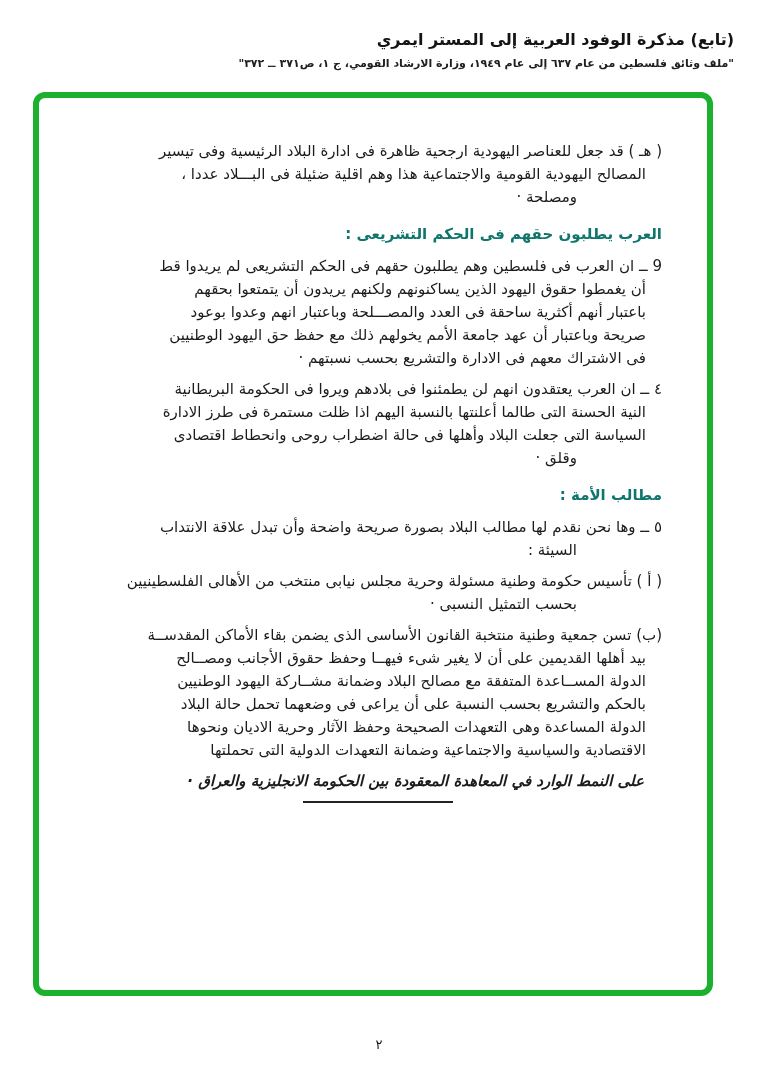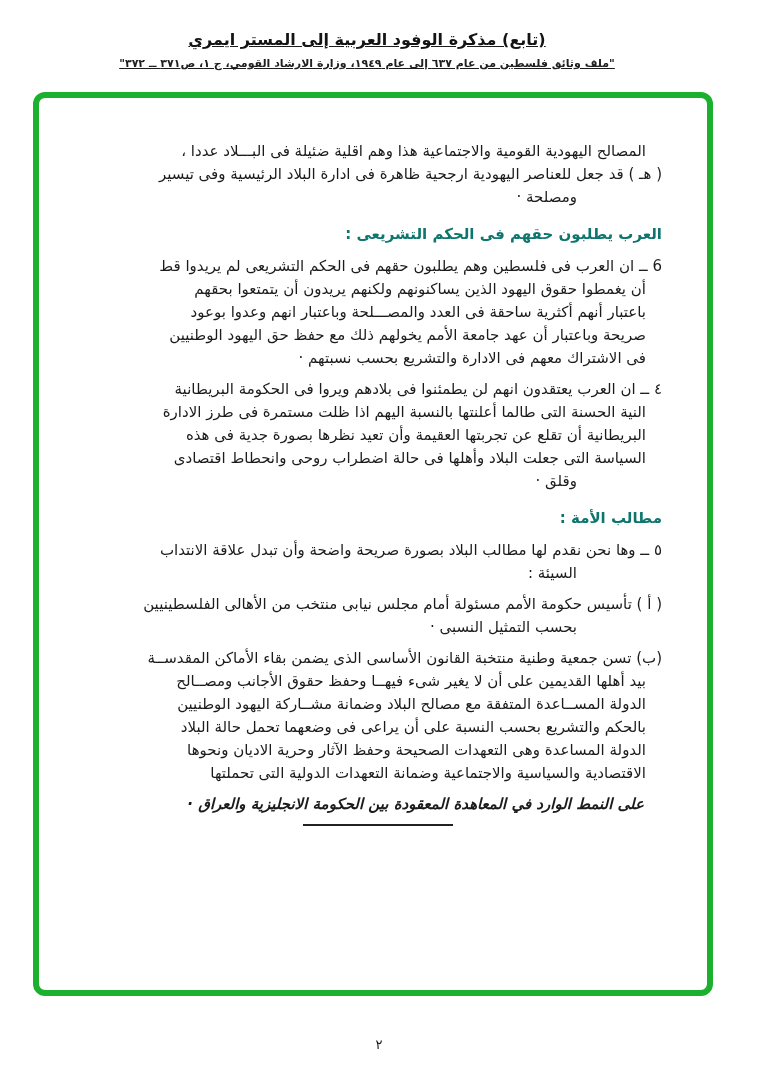--- a/index.html
+++ b/index.html
@@ -6,21 +6,21 @@
   body {
     width:758px; height:1078px;
     background:#ffffff;
     font-family:"DejaVu Sans", sans-serif;
     color:#1b1b1b;
     position:relative;
     overflow:hidden;
   }
   .doc-header {
     position:absolute; top:30px; left:0; width:734px;
-    text-align:center; direction:rtl;text-decoration:underline;
+    direction:rtl;
   }
   .doc-title {
     font-size:16px; font-weight:bold; color:#141414;
     letter-spacing:0.2px;
   }
   .doc-source {
     margin-top:8px;
     font-size:11px; font-weight:bold; color:#202020;
   }
   .green-box {
@@ -61,46 +61,45 @@
 <div class="page">
 
   <header class="doc-header">
     <div class="doc-title">(تابع) مذكرة الوفود العربية إلى المستر ايمري</div>
     <div class="doc-source">"ملف وثائق فلسطين من عام ٦٣٧ إلى عام ١٩٤٩، وزارة الارشاد القومي، ج ١، ص٣٧١ ــ ٣٧٢"</div>
   </header>
 
   <div class="green-box" style="border-color: rgb(27, 176, 45);">
     <div class="doc-body" dir="rtl">
         <div class="para">
+          <div class="ln">( هـ ) قد جعل للعناصر اليهودية ارجحية ظاهرة فى ادارة البلاد الرئيسية وفى تيسير</div>
           <div class="ln ln-cont">المصالح اليهودية القومية والاجتماعية هذا وهم اقلية ضئيلة فى البـــلاد عددا ،</div>
-          <div class="ln">( هـ ) قد جعل للعناصر اليهودية ارجحية ظاهرة فى ادارة البلاد الرئيسية وفى تيسير</div>
           <div class="ln ln-cont ln-short">ومصلحة ·</div>
         </div>
         <div class="heading">العرب يطلبون حقهم فى الحكم التشريعى :</div>
         <div class="para">
-          <div class="ln">6 ــ ان العرب فى فلسطين وهم يطلبون حقهم فى الحكم التشريعى لم يريدوا قط</div>
+          <div class="ln">9 ــ ان العرب فى فلسطين وهم يطلبون حقهم فى الحكم التشريعى لم يريدوا قط</div>
           <div class="ln ln-cont">أن يغمطوا حقوق اليهود الذين يساكنونهم ولكنهم يريدون أن يتمتعوا بحقهم</div>
           <div class="ln ln-cont">باعتبار أنهم أكثرية ساحقة فى العدد والمصـــلحة وباعتبار انهم وعدوا بوعود</div>
           <div class="ln ln-cont">صريحة وباعتبار أن عهد جامعة الأمم يخولهم ذلك مع حفظ حق اليهود الوطنيين</div>
           <div class="ln ln-cont">فى الاشتراك معهم فى الادارة والتشريع بحسب نسبتهم ·</div>
         </div>
         <div class="para">
           <div class="ln">٤ ــ ان العرب يعتقدون انهم لن يطمئنوا فى بلادهم ويروا فى الحكومة البريطانية</div>
           <div class="ln ln-cont">النية الحسنة التى طالما أعلنتها بالنسبة اليهم اذا ظلت مستمرة فى طرز الادارة</div>
-          <div class="ln ln-cont">البريطانية أن تقلع عن تجربتها العقيمة وأن تعيد نظرها بصورة جدية فى هذه</div>
           <div class="ln ln-cont">السياسة التى جعلت البلاد وأهلها فى حالة اضطراب روحى وانحطاط اقتصادى</div>
           <div class="ln ln-cont ln-short">وقلق ·</div>
         </div>
         <div class="heading">مطالب الأمة :</div>
         <div class="para">
           <div class="ln">٥ ــ وها نحن نقدم لها مطالب البلاد بصورة صريحة واضحة وأن تبدل علاقة الانتداب</div>
           <div class="ln ln-cont ln-short">السيئة :</div>
         </div>
         <div class="para">
-          <div class="ln">( أ ) تأسيس حكومة الأمم مسئولة أمام مجلس نيابى منتخب من الأهالى الفلسطينيين</div>
+          <div class="ln">( أ ) تأسيس حكومة وطنية مسئولة وحرية مجلس نيابى منتخب من الأهالى الفلسطينيين</div>
           <div class="ln ln-cont ln-short">بحسب التمثيل النسبى ·</div>
         </div>
         <div class="para">
           <div class="ln">(ب) تسن جمعية وطنية منتخبة القانون الأساسى الذى يضمن بقاء الأماكن المقدســة</div>
           <div class="ln ln-cont">بيد أهلها القديمين على أن لا يغير شىء فيهــا وحفظ حقوق الأجانب ومصــالح</div>
           <div class="ln ln-cont">الدولة المســاعدة المتفقة مع مصالح البلاد وضمانة مشــاركة اليهود الوطنيين</div>
           <div class="ln ln-cont">بالحكم والتشريع بحسب النسبة على أن يراعى فى وضعهما تحمل حالة البلاد</div>
           <div class="ln ln-cont">الدولة المساعدة وهى التعهدات الصحيحة وحفظ الآثار وحرية الاديان ونحوها</div>
           <div class="ln ln-cont">الاقتصادية والسياسية والاجتماعية وضمانة التعهدات الدولية التى تحملتها</div>
         </div>

